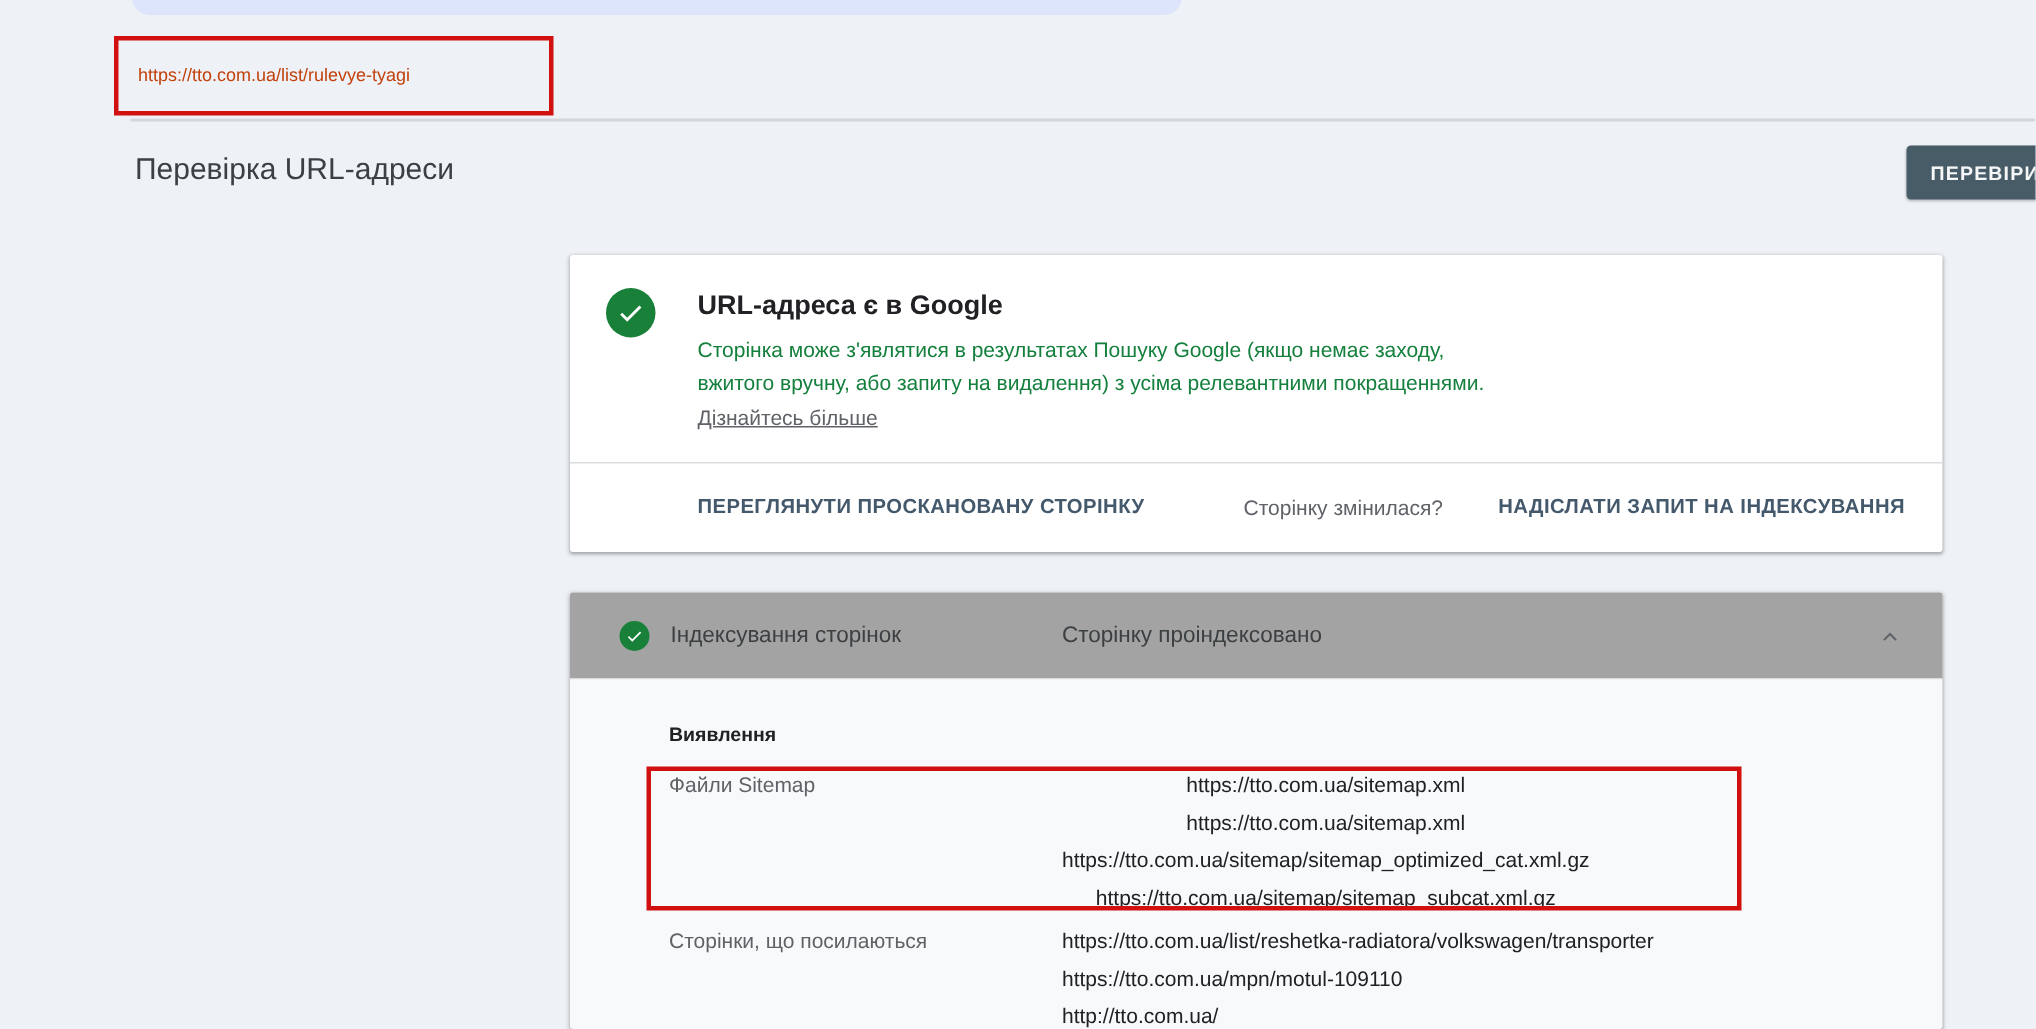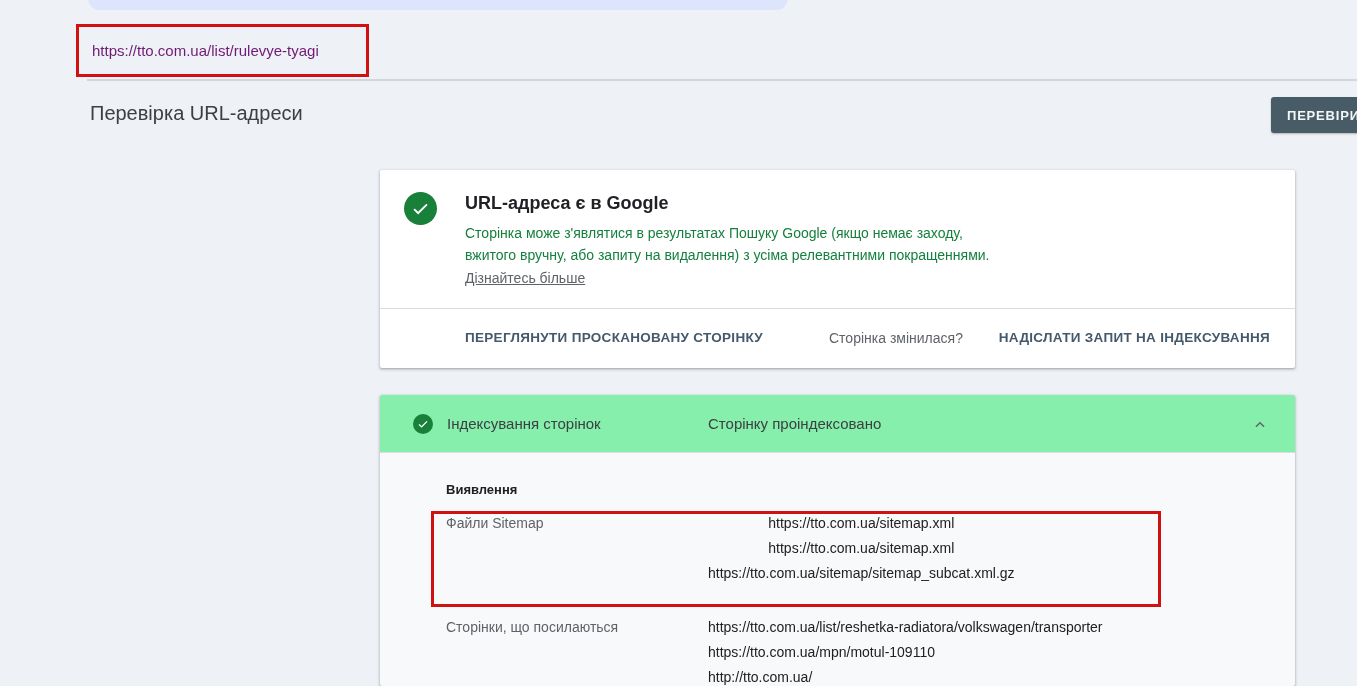--- a/index.html
+++ b/index.html
@@ -20,21 +20,21 @@
   
   .annotation {
     position:absolute; border:3px solid #d11010; background:transparent;
     pointer-events:none; z-index:5;
   }
   .annotation.url-box { left:76px; top:24px; width:293px; height:53px; }
   .annotation.sitemap-box { left:431px; top:511px; width:730px; height:96px; }
 
   .inspected-url {
     position:absolute; left:92px; top:24px; height:53px; line-height:53px;
-    font-size:15px; color:#701a75; z-index:6;
+    font-size:12px; color:#c2410c; z-index:6;
   }
 
   .page-divider {
     position:absolute; left:87px; top:79px; width:1270px; height:2px;
     background:#d3d7db;
   }
 
   .page-title {
     position:absolute; left:90px; top:102px;
     font-size:20px; font-weight:400; color:#3c4043;
@@ -90,21 +90,21 @@
   .action-view { left:85px; }
   .action-request { right:25px; }
   .page-changed {
     position:absolute; left:449px; top:0; height:60px; line-height:60px;
     font-size:14px; color:#5f6368; white-space:nowrap;
   }
 
   
   .index-header {
     position:absolute; left:0; top:0; width:100%; height:58px;
-    background:#86efac; border-bottom:1px solid #dadce0; cursor:pointer;
+    background:#a3a3a3; border-bottom:1px solid #dadce0; cursor:pointer;
     border-radius:2px 2px 0 0;
   }
   .index-header .check-circle { left:33px; top:19px; width:20px; height:20px; }
   .index-title {
     position:absolute; left:67px; top:0; height:58px; line-height:58px;
     font-size:15px; color:#3c4043;
   }
   .index-status {
     position:absolute; left:328px; top:0; height:58px; line-height:58px;
     font-size:15px; color:#3c4043;
@@ -153,21 +153,21 @@
   </div>
   <div class="status-title">URL-адреса є в Google</div>
   <div class="status-desc">
     <div>Сторінка може з'являтися в результатах Пошуку Google (якщо немає заходу,</div>
     <div>вжитого вручну, або запиту на видалення) з усіма релевантними покращеннями.</div>
   </div>
   <a class="learn-more">Дізнайтесь більше</a>
   <div class="card-divider"></div>
   <div class="action-row">
     <span class="action-link action-view">ПЕРЕГЛЯНУТИ ПРОСКАНОВАНУ СТОРІНКУ</span>
-    <span class="page-changed">Сторінка змінилася?</span>
+    <span class="page-changed">Сторінку змінилася?</span>
     <span class="action-link action-request">НАДІСЛАТИ ЗАПИТ НА ІНДЕКСУВАННЯ</span>
   </div>
 </div>
 
 <div class="card indexing-card">
   <div class="index-header">
     <div class="check-circle">
       <svg width="12" height="12" viewBox="0 0 24 24">
           <path fill="#ffffff" d="M9 16.2L4.8 12l-1.7 1.7L9 19.6 21 7.6 19.3 5.9z"></path>
         </svg>
@@ -178,20 +178,21 @@
       <path fill="none" stroke="#5f6368" stroke-width="2.4" d="M5 15l7-7 7 7"></path>
     </svg>
   </div>
 
   <div class="section-heading">Виявлення</div>
 
   <div class="detail-label row1-label">Файли Sitemap</div>
   <div class="detail-values row1-values">
     <div>https://tto.com.ua/sitemap.xml</div>
     <div>https://tto.com.ua/sitemap.xml</div>
+    <div>https://tto.com.ua/sitemap/sitemap_optimized_cat.xml.gz</div>
     <div>https://tto.com.ua/sitemap/sitemap_subcat.xml.gz</div>
   </div>
 
   <div class="detail-label row2-label">Сторінки, що посилаються</div>
   <div class="detail-values row2-values">
     <div>https://tto.com.ua/list/reshetka-radiatora/volkswagen/transporter</div>
     <div>https://tto.com.ua/mpn/motul-109110</div>
     <div>http://tto.com.ua/</div>
   </div>
 </div>

